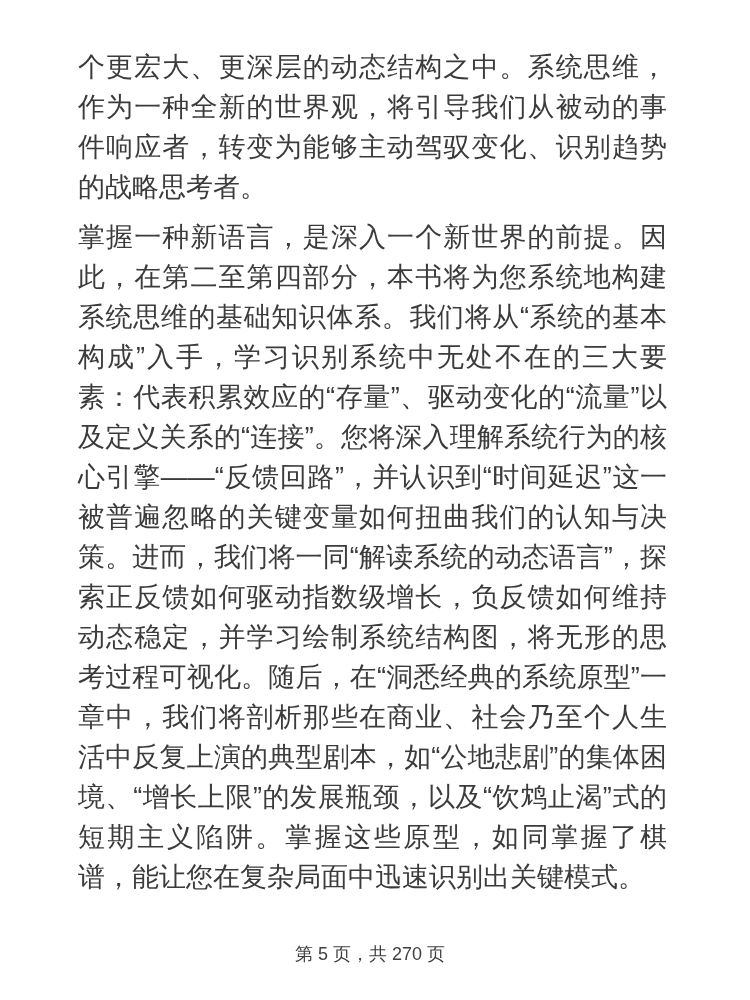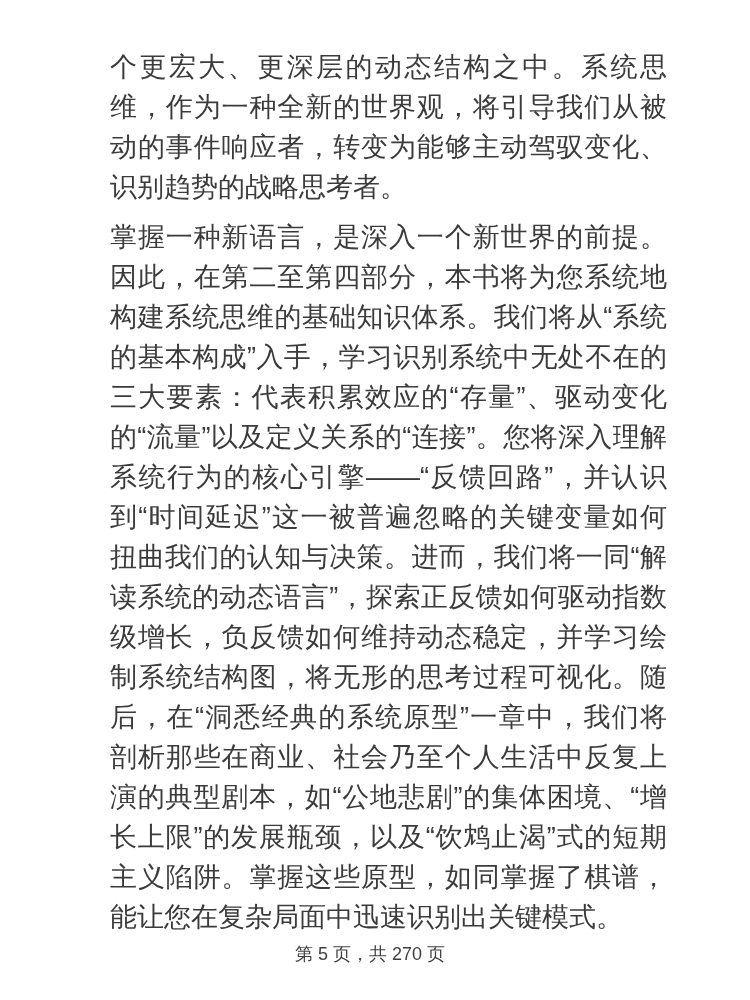--- a/index.html
+++ b/index.html
@@ -12,21 +12,21 @@
     height: 1000px;
     overflow: hidden;
     font-family: "Liberation Sans", sans-serif;
   }
   .page {
     position: relative;
     box-sizing: border-box;
     width: 750px;
     height: 1000px;
     background: #ffffff;
-    padding: 47px 83px 0 110px;
+    padding: 47px 83px 0 78px;
   }
   .body-text p {
     margin: 0 0 10px 0;
     font-size: 27px;
     line-height: 40px;
     color: #3b3b3b;
     text-align: justify;
     text-justify: inter-ideograph;
     letter-spacing: 0;
     word-break: break-all;

